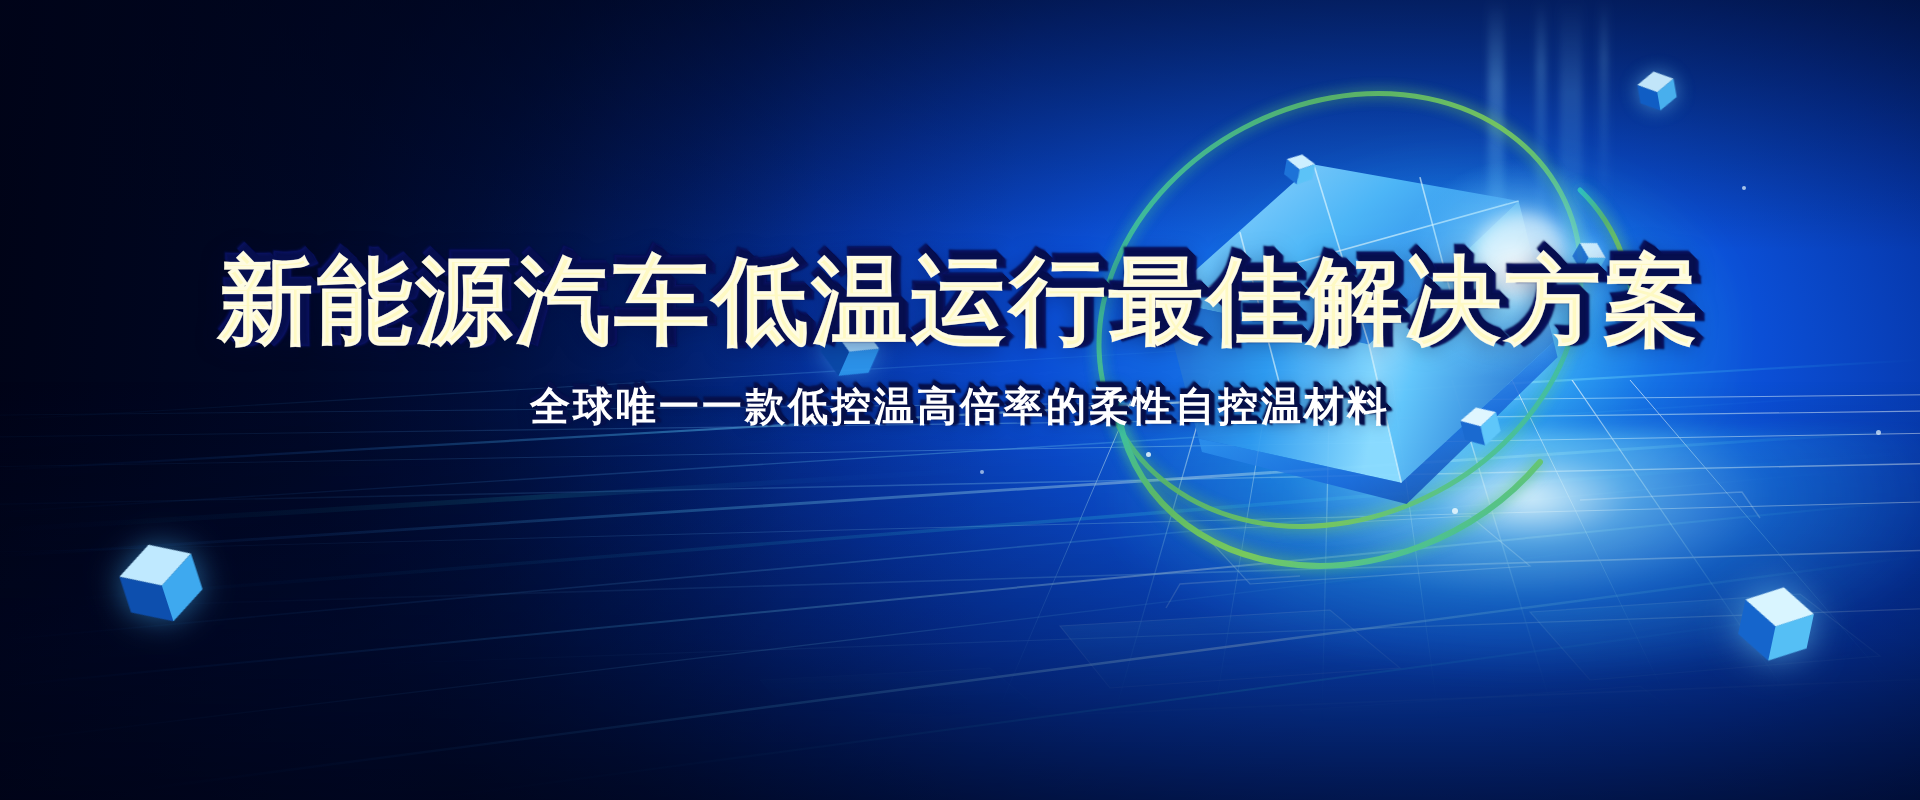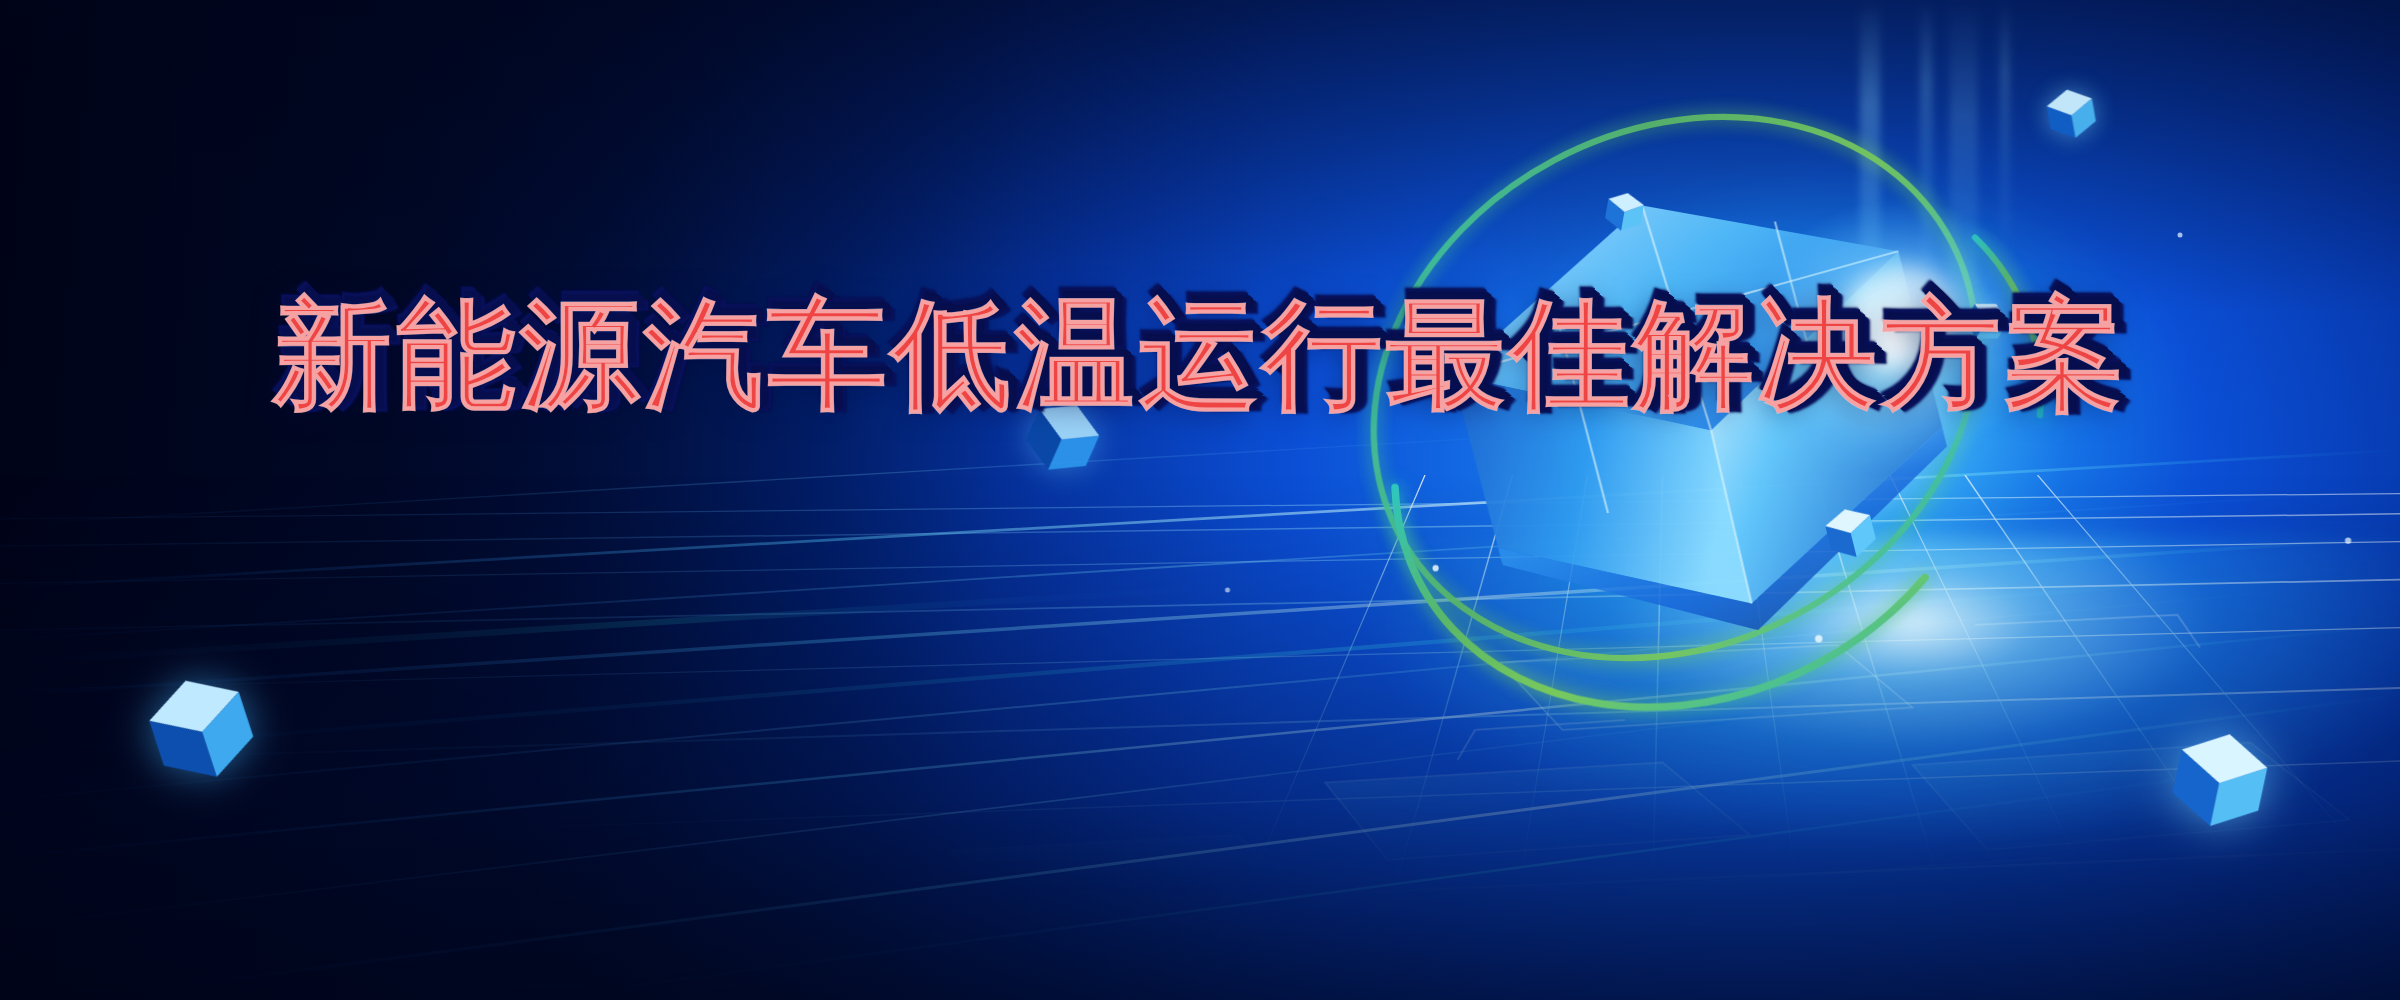--- a/index.html
+++ b/index.html
@@ -73,25 +73,25 @@
   .mini-cube svg{width:100%;height:100%;}
 
   
   .text-block{
     position:absolute;
     left:0;right:0;top:236px;
     text-align:center;
     z-index:40;
   }
   .headline{
-    margin:0;
+    margin:16px;
     font-size:96px;
     line-height:1.02;
     font-weight:bold;
-    color:#ef4444;
+    color:#fef9c3;
     letter-spacing:3px;
     white-space:nowrap;
     text-shadow:
        5px -5px 0 #060e4e,
        6px -4px 0 #060e4e,
        4px -6px 0 #060e4e,
        7px -3px 0 #070f52,
        3px -7px 0 #070f52,
        8px -2px 0 #081056,
        2px -8px 0 #081056,
@@ -374,15 +374,16 @@
   </div>
 
   <div class="spark" style="left:1146px;top:452px;width:5px;height:5px;opacity:.85"></div>
   <div class="spark" style="left:1742px;top:186px;width:4px;height:4px;opacity:.7"></div>
   <div class="spark" style="left:1452px;top:508px;width:6px;height:6px;opacity:.8"></div>
   <div class="spark" style="left:980px;top:470px;width:4px;height:4px;opacity:.6"></div>
   <div class="spark" style="left:1876px;top:430px;width:5px;height:5px;opacity:.7"></div>
 
   <div class="text-block">
     <h1 class="headline">新能源汽车低温运行最佳解决方案</h1>
+    <p class="subhead">全球唯一一款低控温高倍率的柔性自控温材料</p>
   </div>
 
 </div>
 
 </body></html>

